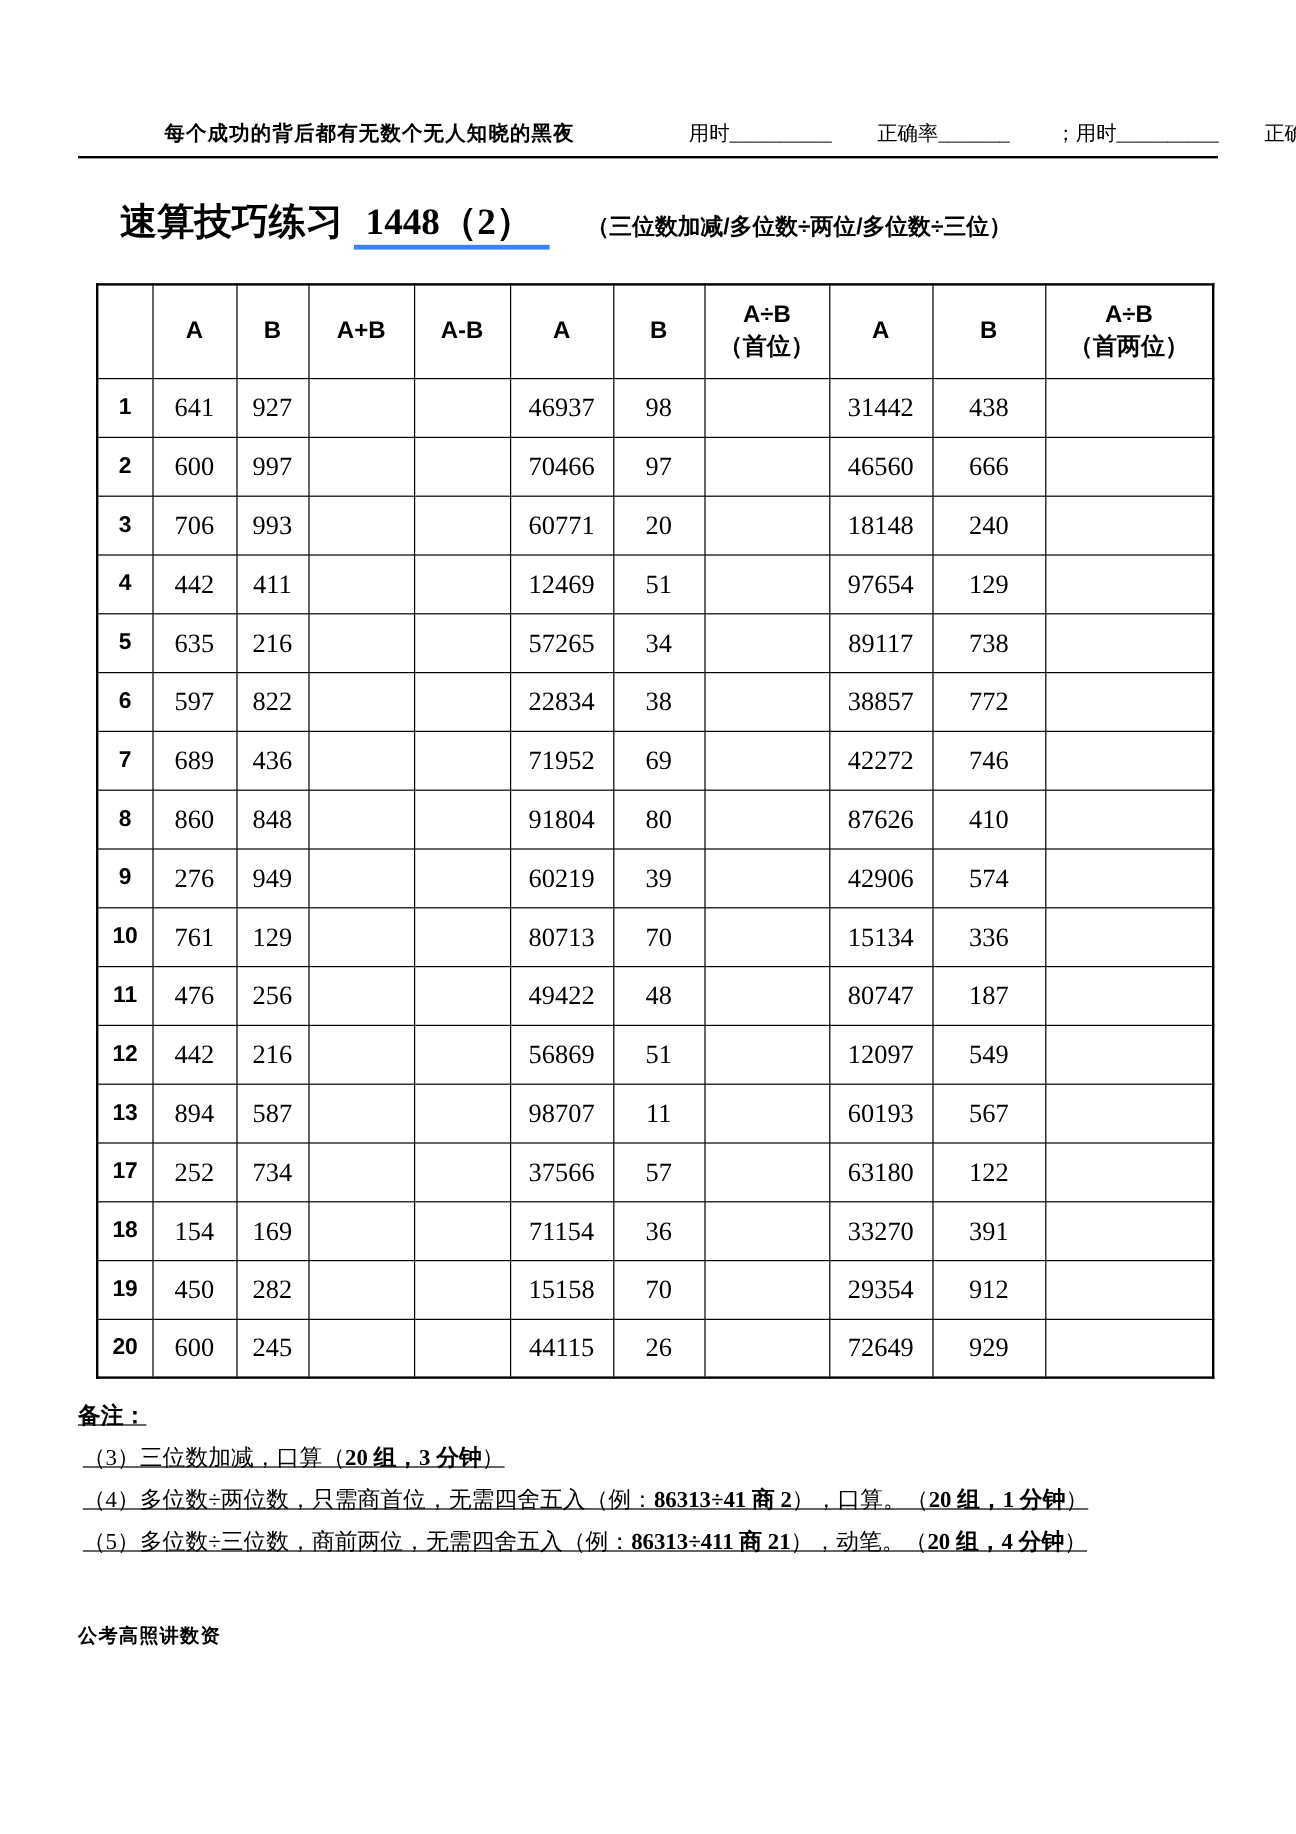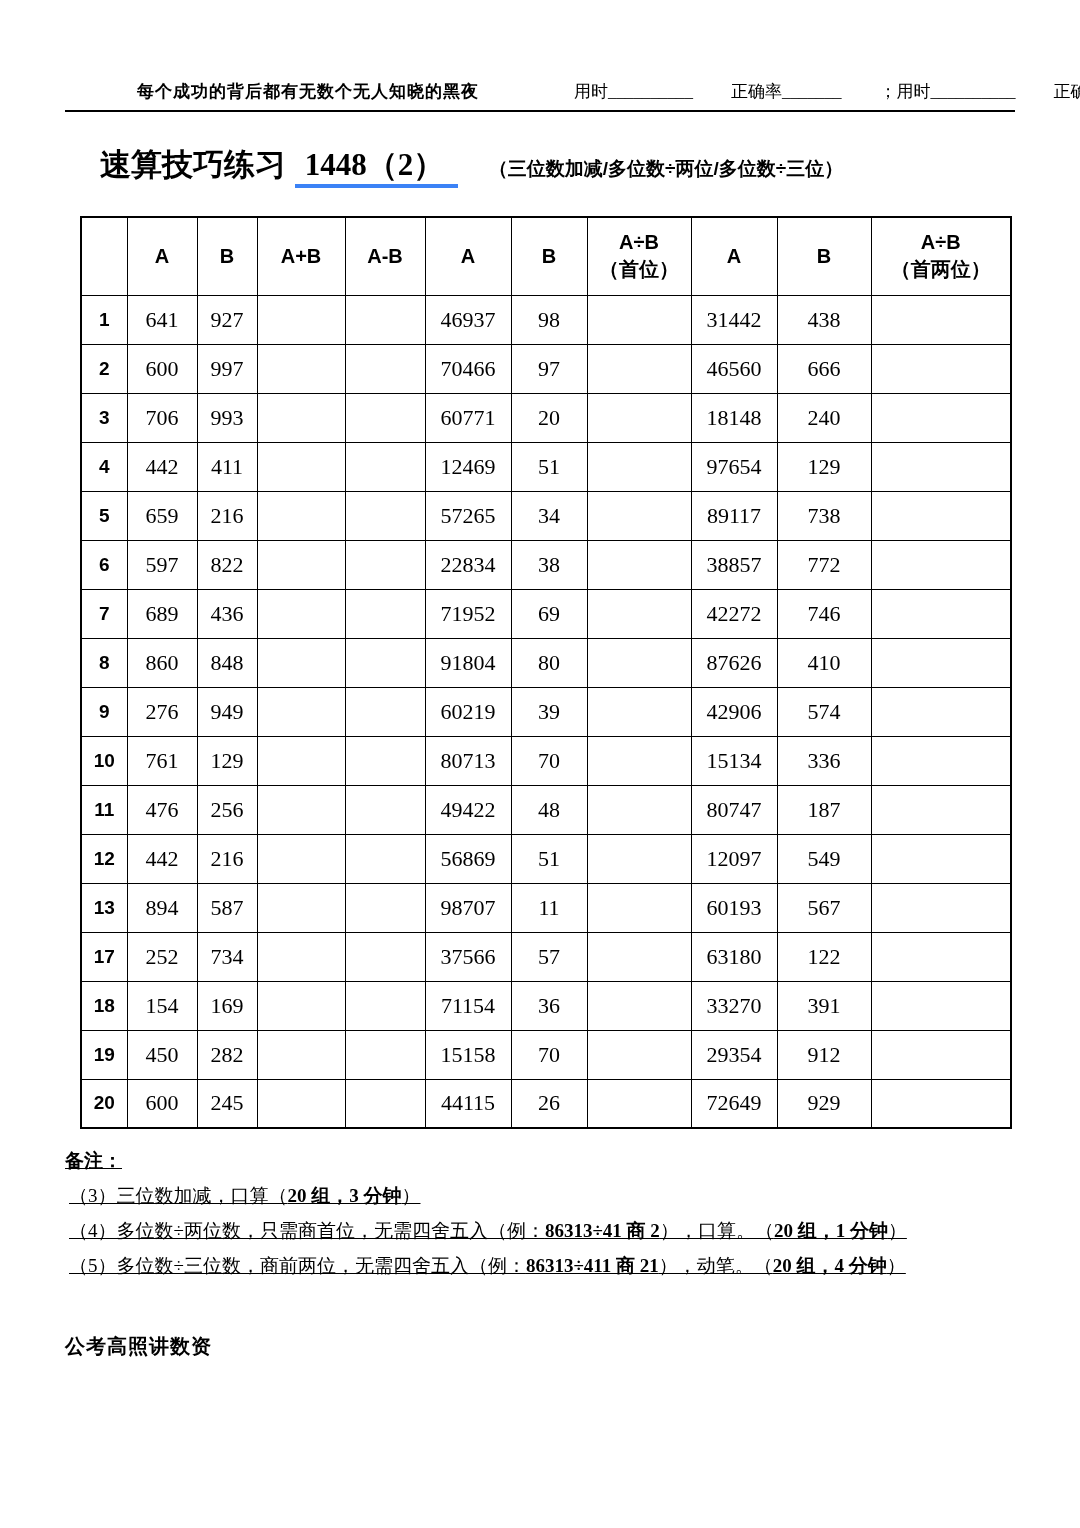--- a/index.html
+++ b/index.html
@@ -4,21 +4,21 @@
 <style>
   * { margin: 0; padding: 0; box-sizing: border-box; }
   html, body { background: #ffffff; }
   body {
     width: 1080px;
     height: 1528px;
     color: #000;
     font-family: "Liberation Serif", "DejaVu Serif", serif;
     overflow: hidden;
   }
-  .page { padding: 80px 65px 0 65px; width: 100%; height: 100%; }
+  .page { padding: 100px 65px 0 65px; width: 100%; height: 100%; }
 
   
   .header-row {
     display: flex;
     align-items: flex-end;
     font-size: 17px;
     white-space: nowrap;
   }
   .motto {
     font-weight: bold;
@@ -82,21 +82,21 @@
   
   .notes { margin-top: 14px; font-size: 19px; line-height: 35px; text-decoration: underline; }
   .notes .note-label { font-weight: bold; }
   .notes .note-item { padding-left: 4px; }
   .notes span.b { font-weight: bold; }
 
   
   .footer {
     margin-top: 50px;
     font-weight: bold;
-    font-size: 20px;
+    font-size: 16px;
     letter-spacing: 1px;
   }
 </style>
 </head>
 <body>
 
 <div class="page">
 
   <div class="page-header">
     <div class="header-row">
@@ -198,21 +198,21 @@
           <td></td>
           <td>12469</td>
           <td>51</td>
           <td></td>
           <td>97654</td>
           <td>129</td>
           <td></td>
         </tr>
         <tr>
           <td class="rownum">5</td>
-          <td>659</td>
+          <td>635</td>
           <td>216</td>
           <td></td>
           <td></td>
           <td>57265</td>
           <td>34</td>
           <td></td>
           <td>89117</td>
           <td>738</td>
           <td></td>
         </tr>

